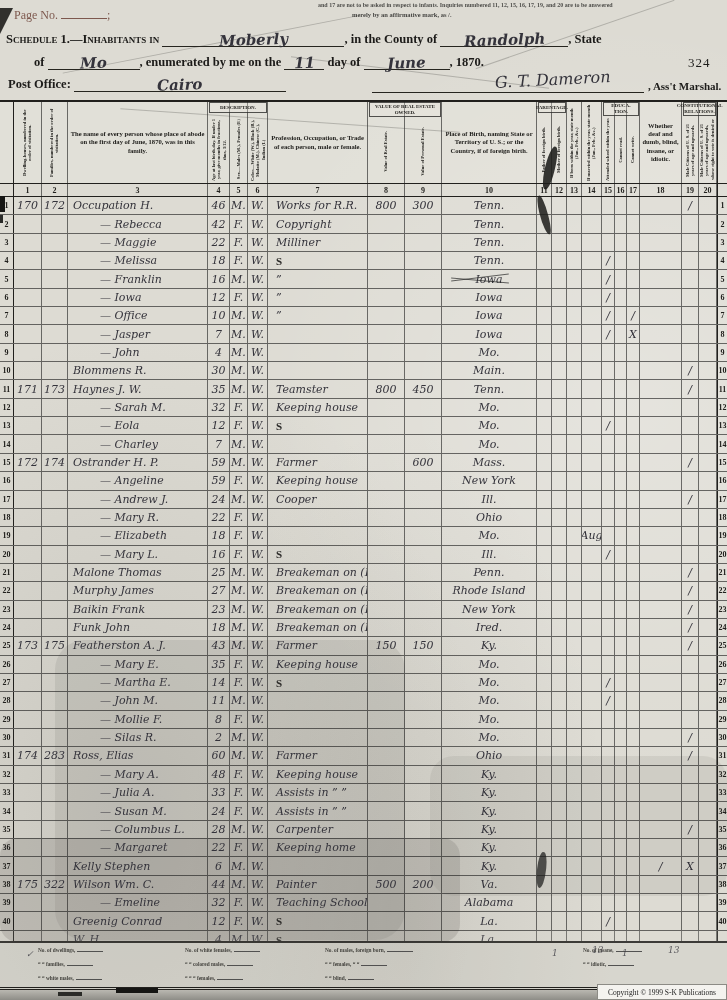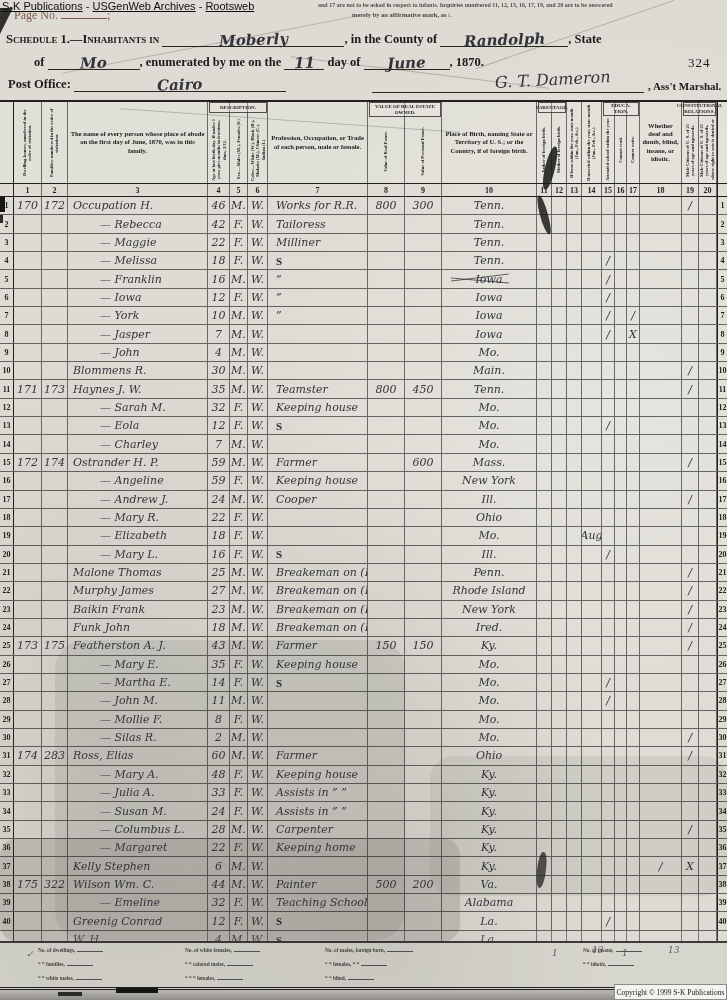--- a/index.html
+++ b/index.html
@@ -87,31 +87,28 @@
   .scr2{top:72px;left:290px;width:260px;transform:rotate(7deg)}
   .scr3{top:34px;left:470px;width:210px;transform:rotate(-19deg)}
   .scr4{top:120px;left:120px;width:340px;transform:rotate(4deg)}
   .smudge{position:absolute;z-index:3;pointer-events:none}
   .sm1{top:640px;left:55px;width:350px;height:300px;background:rgba(118,116,110,.16);border-radius:30px}
   .sm2{top:838px;left:0;width:460px;height:104px;background:rgba(108,106,100,.22);border-radius:18px}
   .sm3{top:756px;left:430px;width:297px;height:140px;background:rgba(118,116,110,.13);border-radius:24px}
   .bstrip{position:absolute;left:0;right:0;bottom:0;height:10px;background:linear-gradient(#bab8b1,#8e8d87);z-index:9}
   .dash1{position:absolute;bottom:7px;left:116px;width:42px;height:5px;background:#151513;z-index:10}
   .dash2{position:absolute;bottom:4px;left:58px;width:24px;height:4px;background:#2a2a27;z-index:10}
-  .copyright{position:absolute;right:0;bottom:0;width:113px;height:16px;background:#f4f3ef;border:1px solid #8c8b85;
+  .copyright{position:absolute;right:0;bottom:0;width:130px;height:16px;background:#f4f3ef;border:1px solid #8c8b85;
     font-size:7.5px;display:flex;align-items:center;justify-content:center;color:#222;z-index:12;white-space:nowrap}
 </style>
 </head>
 <body>
 
 <div id="page">
 
-  <div class="bbar">
-    <a>S-K Publications</a><span> - </span><a>USGenWeb Archives</a><span> - </span><a>Rootsweb</a>
-  </div>
 
   <div class="pageno">
     <span>Page No.</span> <span class="fill"></span><span>;</span>
   </div>
   <div class="instr1">and 17 are not to be asked in respect to infants.  Inquiries numbered 11, 12, 15, 16, 17, 19, and 20 are to be answered</div>
   <div class="instr2">merely by an affirmative mark, as /.</div>
 
   <div class="fold"></div>
   <div class="edge1"></div>
   <div class="edge2"></div>
@@ -280,21 +277,21 @@
           <div class="c gutR">1</div>
         </div>
         <div class="drow grid">
           <div class="c gutL">2</div>
           <div class="c hw num"></div>
           <div class="c hw num"></div>
           <div class="c hw name indent">— Rebecca</div>
           <div class="c hw num">42</div>
           <div class="c hw sx">F.</div>
           <div class="c hw sx">W.</div>
-          <div class="c hw occ">Tailoress</div>
+          <div class="c hw occ">Copyright</div>
           <div class="c hw num"></div>
           <div class="c hw num"></div>
           <div class="c hw birth">Tenn.</div>
           <div class="c hw mk"></div>
           <div class="c hw mk"></div>
           <div class="c hw mk"></div>
           <div class="c hw mk"></div>
           <div class="c hw mk"></div>
           <div class="c hw mk"></div>
           <div class="c hw mk"></div>
@@ -396,21 +393,21 @@
           <div class="c hw mk"></div>
           <div class="c hw mk"></div>
           <div class="c hw mk"></div>
           <div class="c hw mk"></div>
           <div class="c gutR">6</div>
         </div>
         <div class="drow grid">
           <div class="c gutL">7</div>
           <div class="c hw num"></div>
           <div class="c hw num"></div>
-          <div class="c hw name indent">— York</div>
+          <div class="c hw name indent">— Office</div>
           <div class="c hw num">10</div>
           <div class="c hw sx">M.</div>
           <div class="c hw sx">W.</div>
           <div class="c hw occ">”</div>
           <div class="c hw num"></div>
           <div class="c hw num"></div>
           <div class="c hw birth">Iowa</div>
           <div class="c hw mk"></div>
           <div class="c hw mk"></div>
           <div class="c hw mk"></div>

